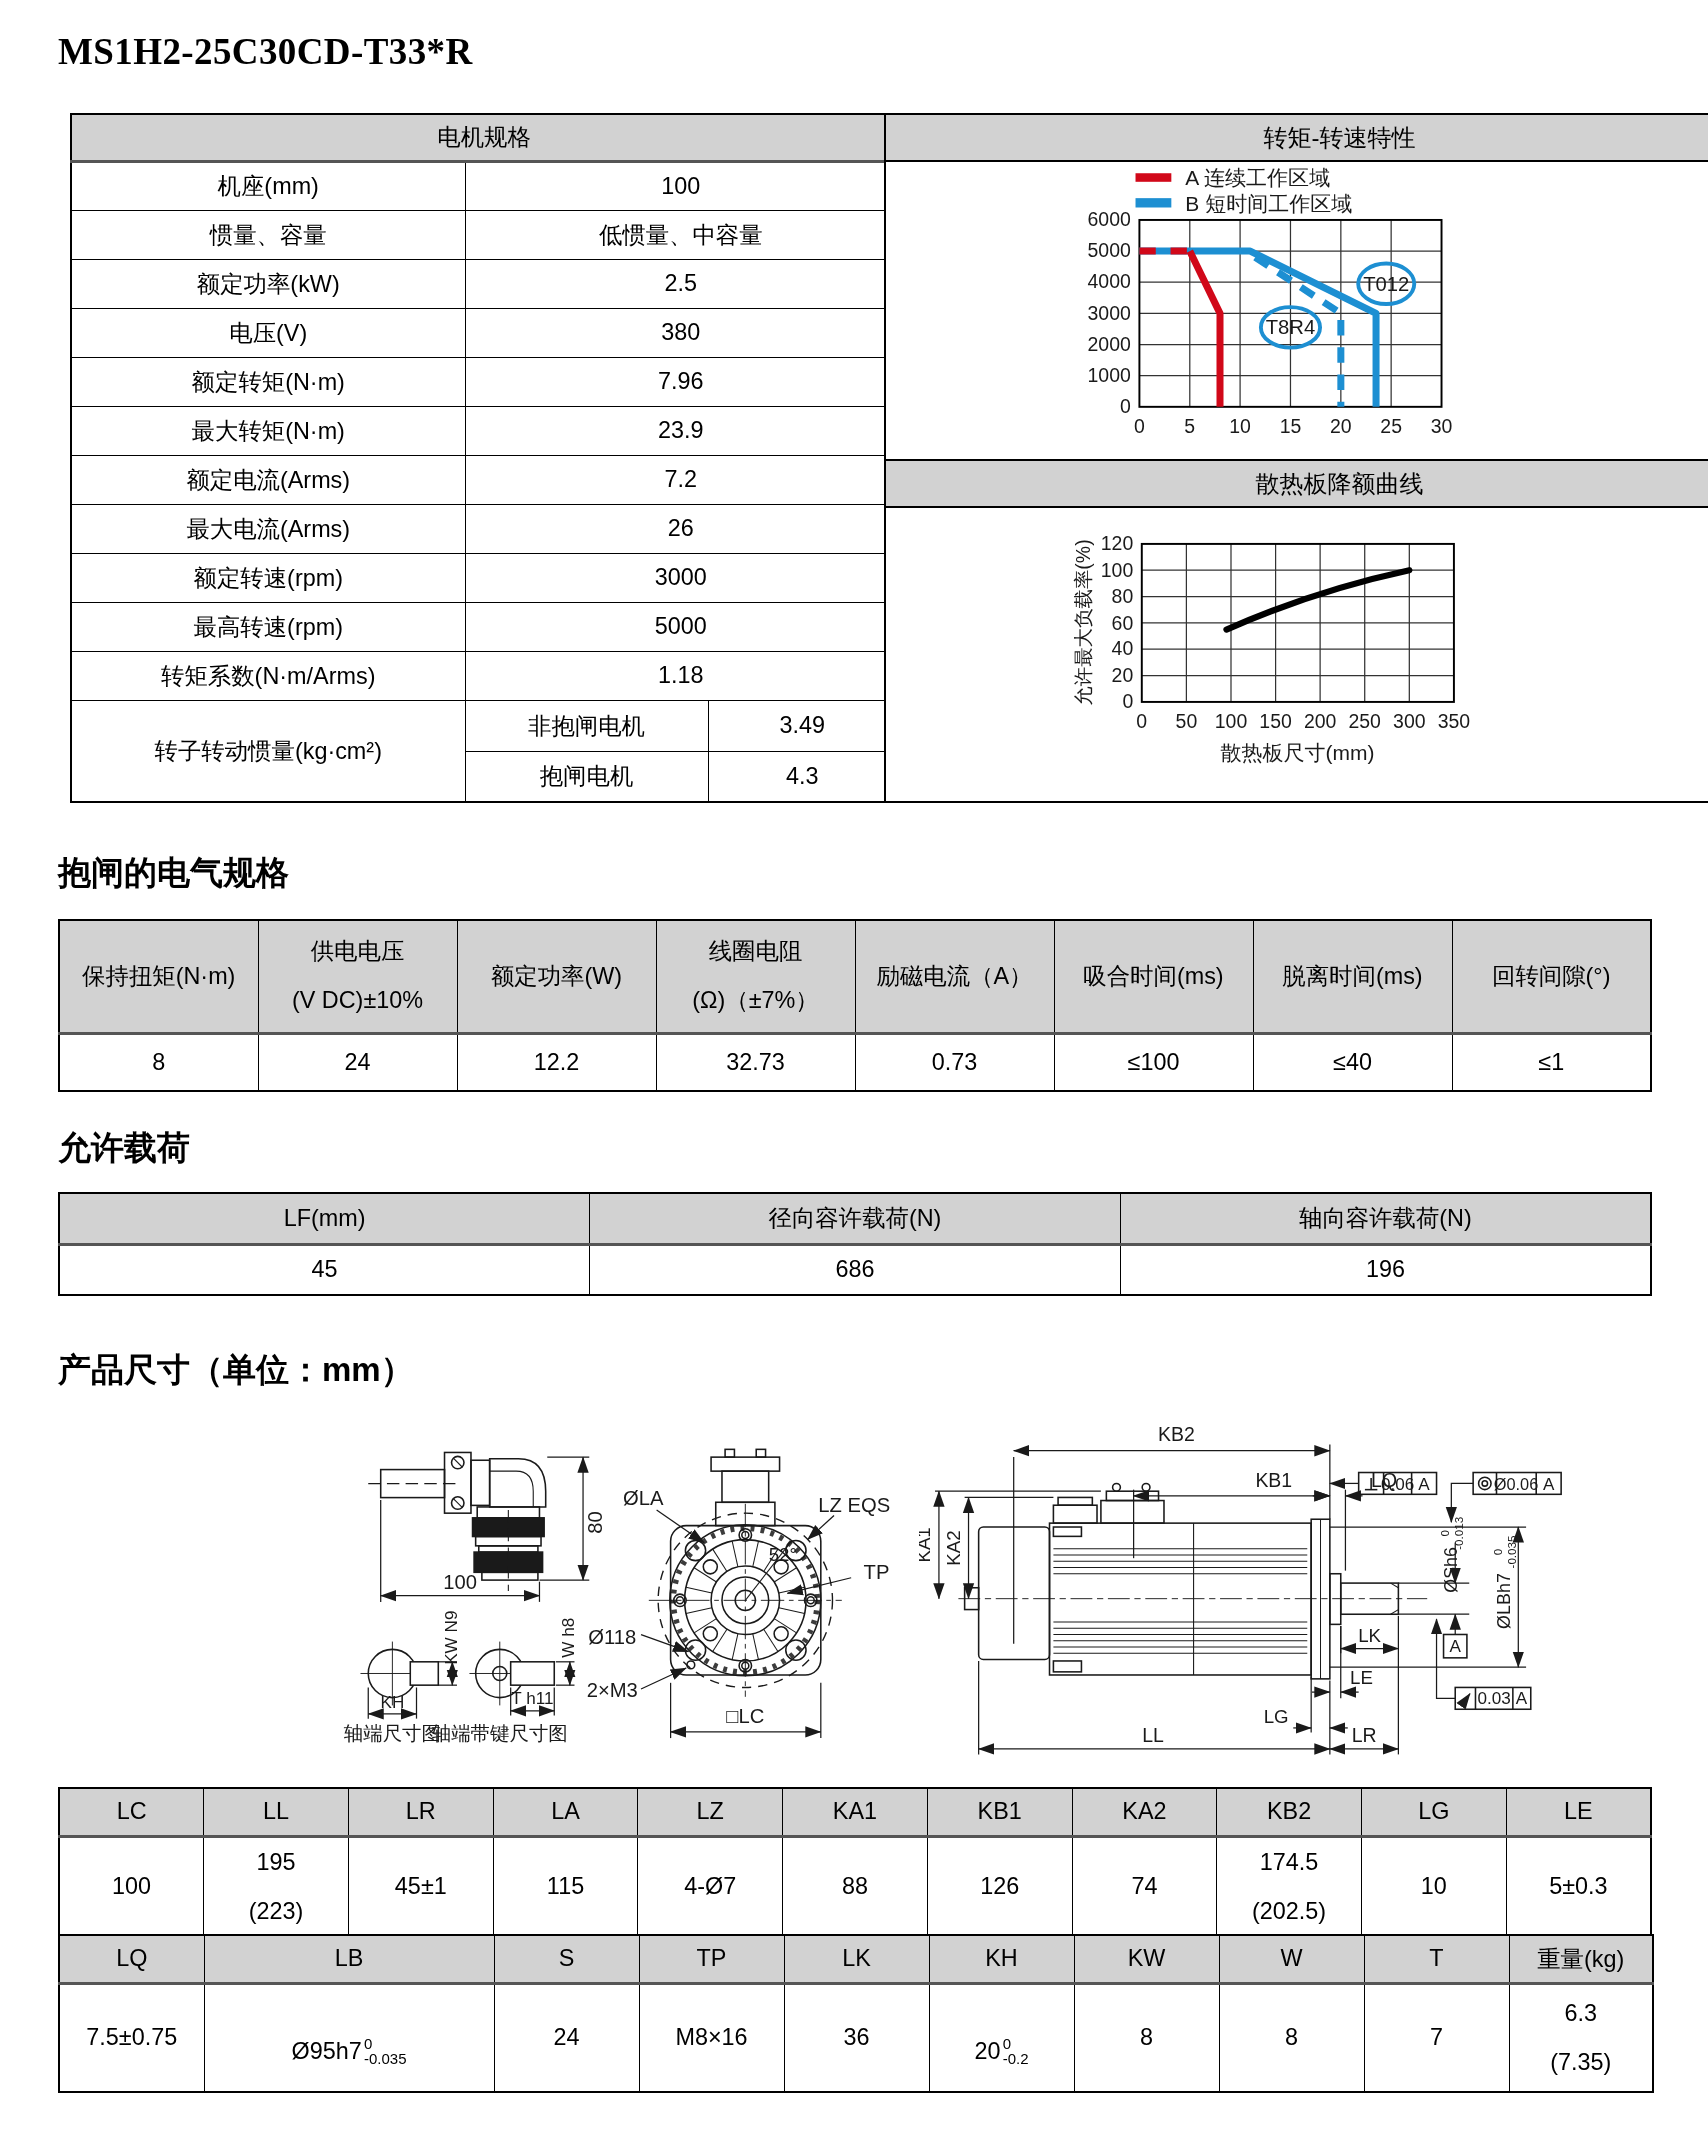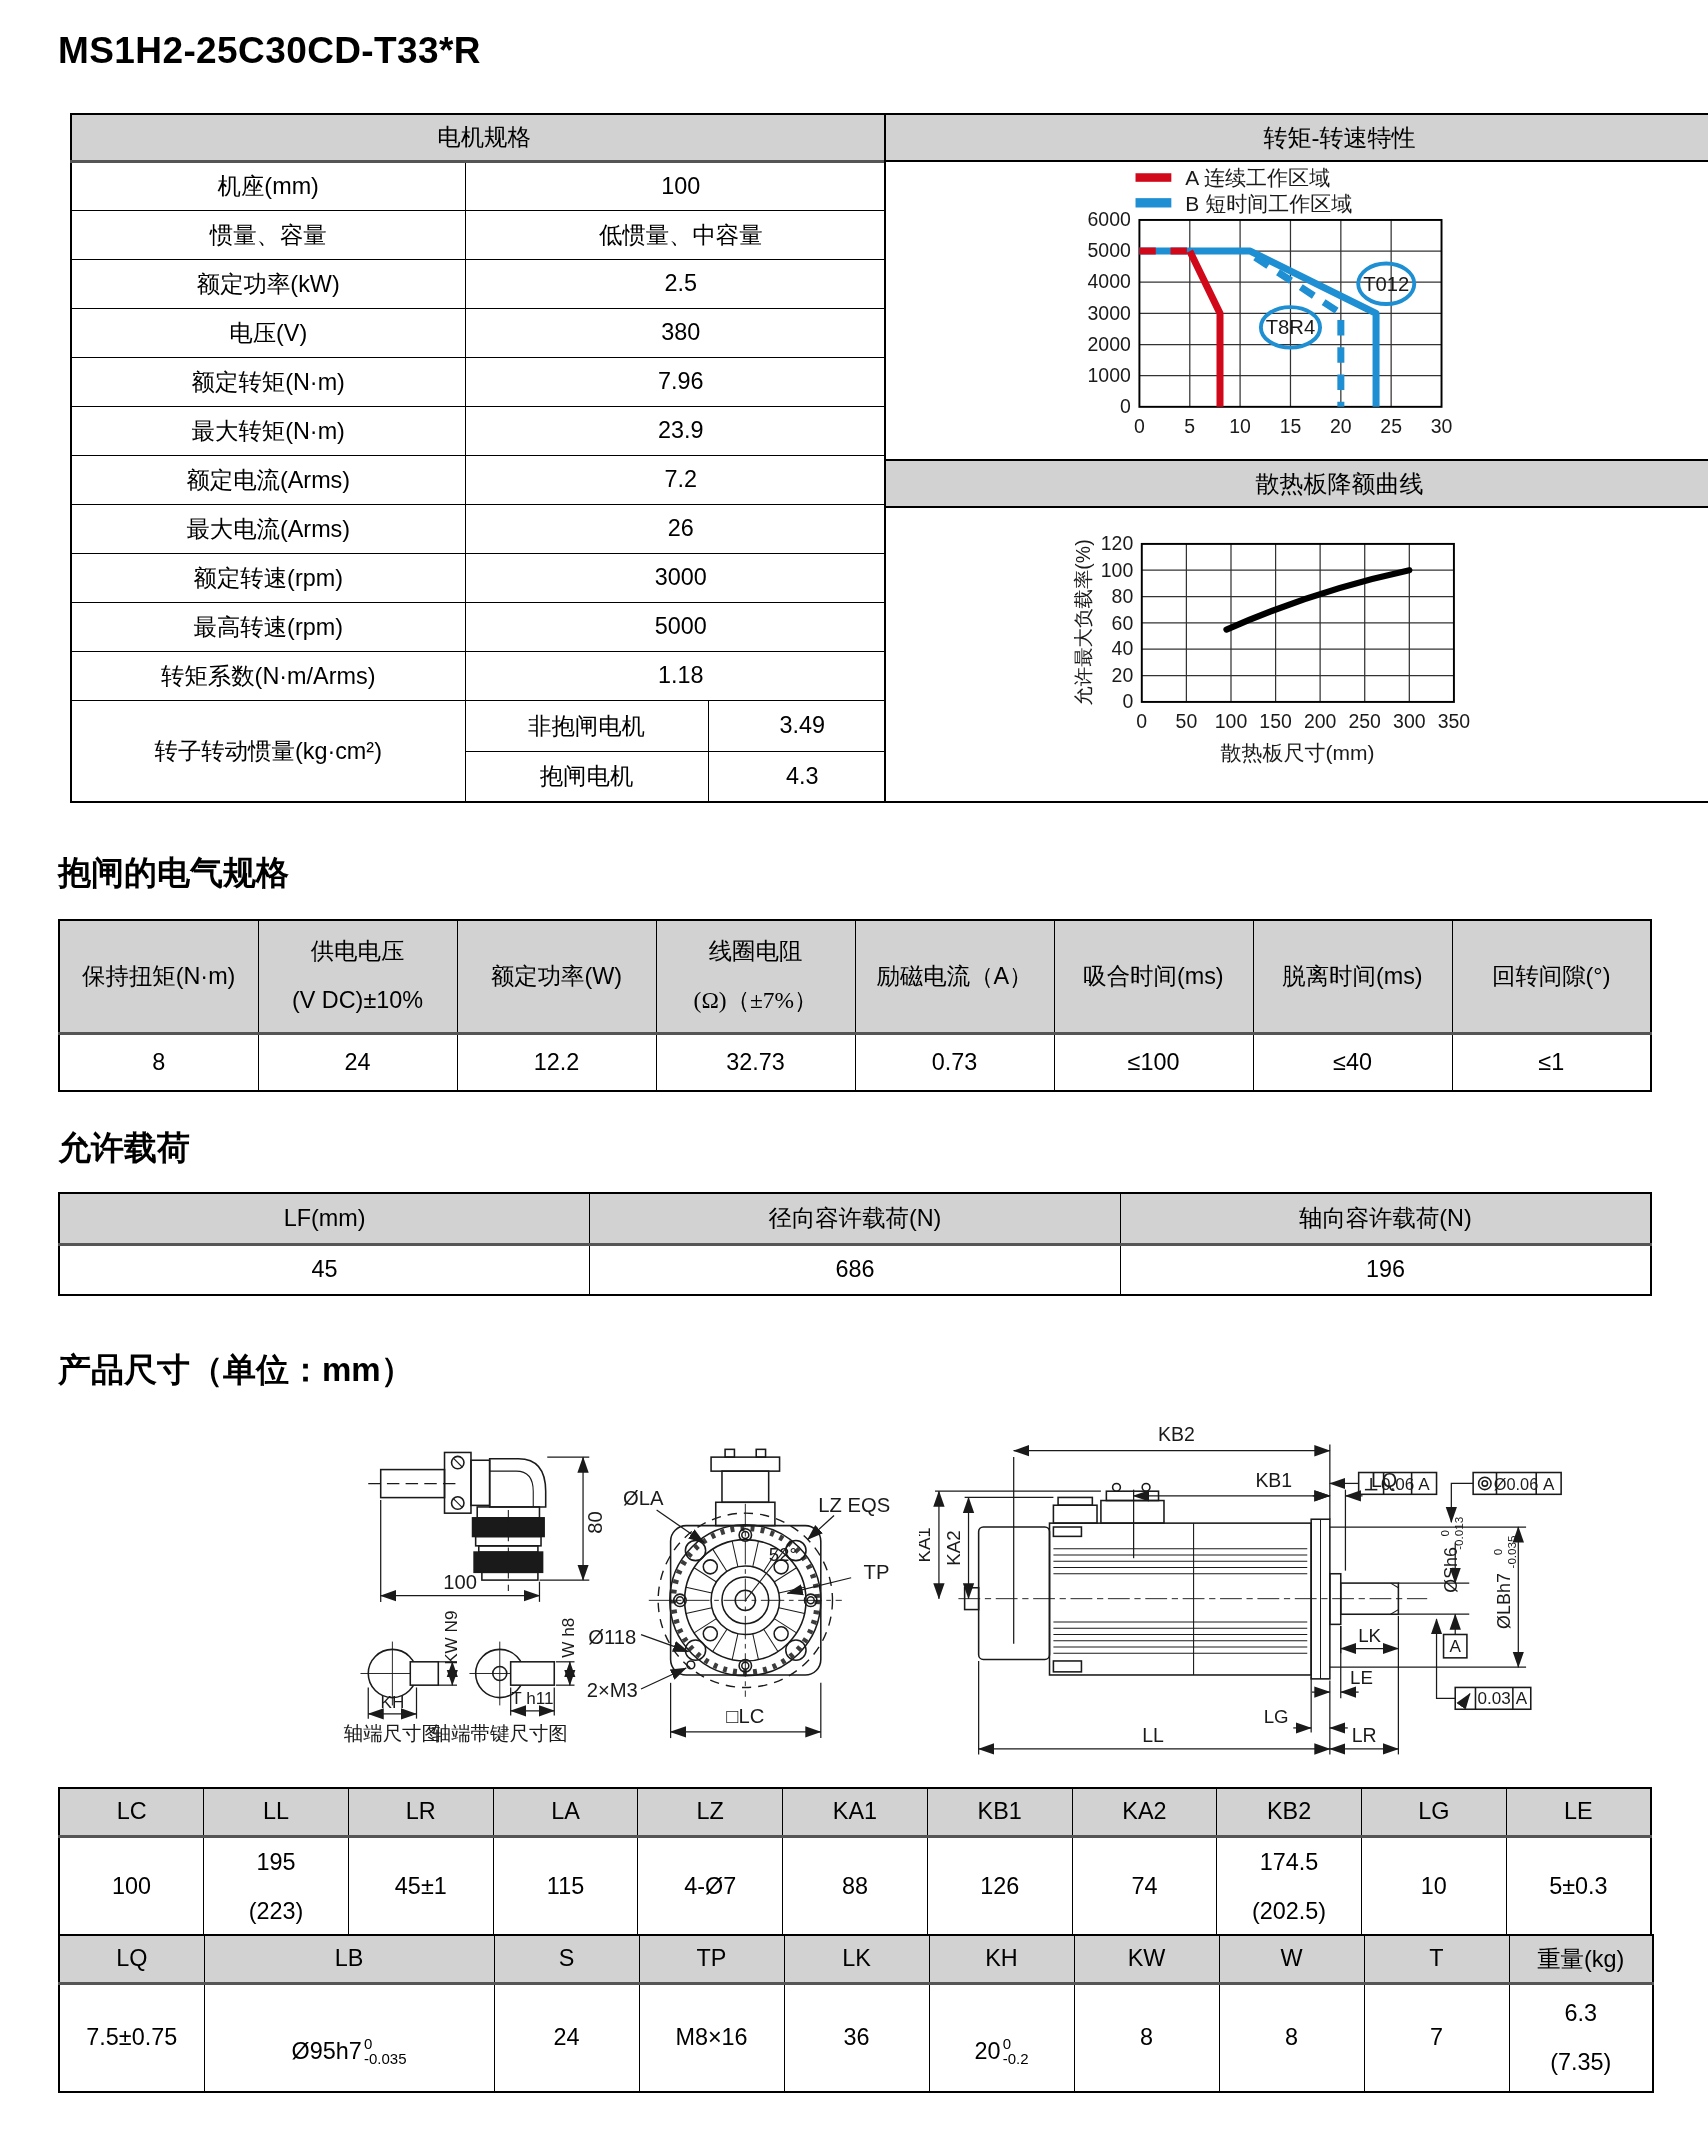--- a/index.html
+++ b/index.html
@@ -1,18 +1,18 @@
 <!DOCTYPE html>
 <html style="font-size:12.5px"><head>
 <meta charset="utf-8">
 <style>
   html,body{margin:0;padding:0;background:#fff;}
   body{width:1708px;height:2151px;position:relative;font-family:"Liberation Sans","DejaVu Sans",sans-serif;color:#000;}
   .abs{position:absolute;}
-  h1.title{font-size:37px;font-weight:700;margin:0;letter-spacing:0.4px;}
+  h1.title{font-size:37px;font-weight:700;margin:0;letter-spacing:0.4px;font-family:Liberation Serif, serif;}
   h2.sec{font-size:33px;font-weight:700;margin:0;}
   table.tbl{border-collapse:collapse;table-layout:fixed;border:2.3px solid #000;}
   .tbl td,.tbl th{border:1.6px solid #000;font-size:23.4px;font-weight:400;text-align:center;vertical-align:middle;white-space:pre-line;padding:0;}
   .tbl tr.hd th{background:#d2d2d2;border-bottom:3.9px solid #555;}
   .tbl td.tall{line-height:2.1;}
   .hdbar{background:#d2d2d2;border-bottom:2.3px solid #000;display:flex;align-items:center;justify-content:center;font-size:24px;}
   .panel{border:2.3px solid #000;background:#fff;}
   svg text{font-family:"Liberation Sans","DejaVu Sans",sans-serif;fill:#1a1a1a;}
   .devs{display:inline-flex;flex-direction:column;font-size:15px;line-height:1.05;vertical-align:middle;text-align:left;margin-left:2.3px;}
   .devs i{font-style:normal;}
@@ -202,21 +202,21 @@
 
 <h2 class="sec abs" style="left:58px;top:851px;">抱闸的电气规格</h2>
 
 <table class="tbl abs" style="left:58px;top:919px;width:1594px;">
   <tbody>
       <tr class="hd" style="height:113px;">
     <th style="line-height:2.1;">保持扭矩(N·m)</th>
     <th style="line-height:2.1;">供电电压
 (V DC)±10%</th>
     <th style="line-height:2.1;">额定功率(W)</th>
-    <th style="line-height:2.1;font-family:Liberation Serif, serif;">线圈电阻
+    <th style="line-height:2.1;">线圈电阻
 (Ω)（±7%）</th>
     <th style="line-height:2.1;">励磁电流（A）</th>
     <th style="line-height:2.1;">吸合时间(ms)</th>
     <th style="line-height:2.1;">脱离时间(ms)</th>
     <th style="line-height:2.1;">回转间隙(°)</th>
   </tr>
   <tr style="height:58px;">
     <td>8</td>
     <td>24</td>
     <td>12.2</td>

